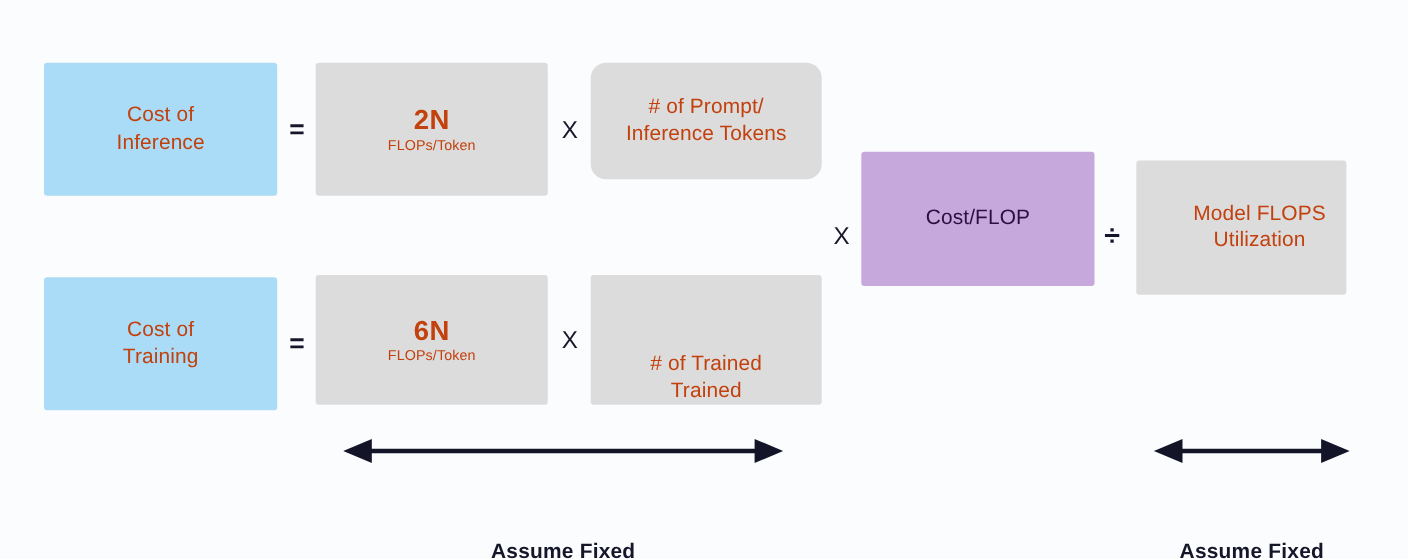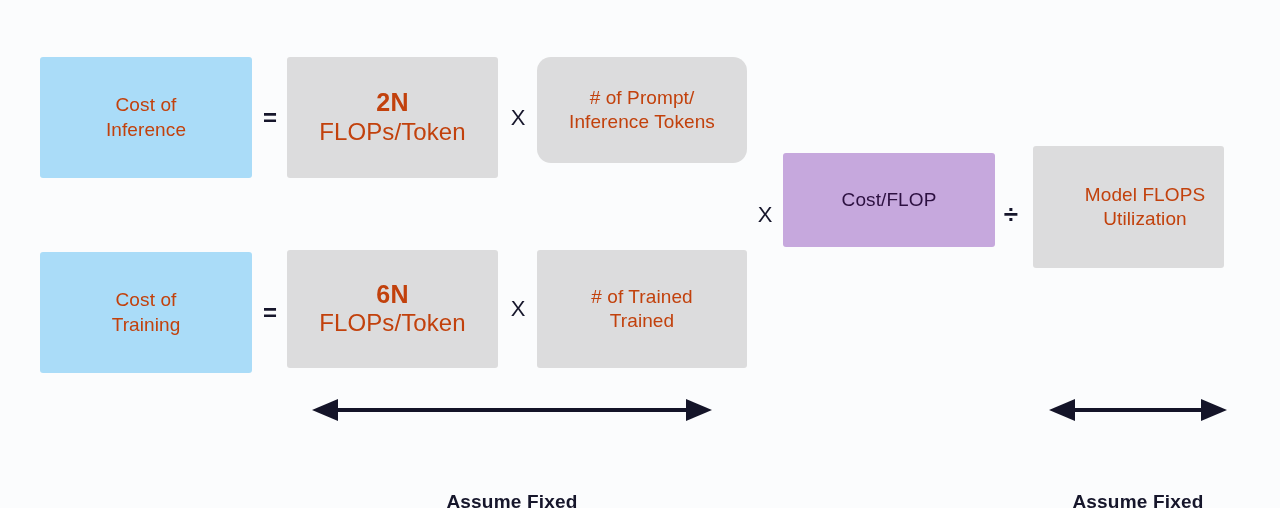--- a/index.html
+++ b/index.html
@@ -48,21 +48,21 @@
     display: block;
     white-space: nowrap;
   }
   .big-n {
     font-weight: bold;
     font-size: 25px;
     line-height: 1.15;
     letter-spacing: 0.3px;
   }
   .sub-line {
-    font-size: 24px;
+    font-size: 13px;
     line-height: 1.25;
   }
   .small-line {
     font-size: 16.5px;
     line-height: 1.3;
   }
   .op {
     position: absolute;
     color: #16162b;
     font-size: 21px;
@@ -123,28 +123,28 @@
 
   <div class="op op-eq" style="left:255px; top:295px; width:30px; height:36px;">=</div>
 
   <div class="box box-gray" style="left:287px; top:250px; width:211px; height:118px;">
     <span class="line big-n">6N</span>
     <span class="line sub-line">FLOPs/Token</span>
   </div>
 
   <div class="op op-x" style="left:503px; top:294px; width:30px; height:30px;">X</div>
 
-  <div class="box box-gray" style="left:537px; top:250px; width:210px; height:118px;">
+  <div class="box box-gray" style="left:537px; top:250px; width:210px; height:118px;justify-content:flex-end;">
     <span class="line"># of Trained</span>
     <span class="line">Trained</span>
   </div>
 
   <div class="op op-x" style="left:750px; top:200px; width:30px; height:30px;">X</div>
 
-  <div class="box box-purple" style="left:783px; top:153px; width:212px; height:94px;">
+  <div class="box box-purple" style="left:783px; top:138px; width:212px; height:122px;">
     <span class="line">Cost/FLOP</span>
   </div>
 
   <div class="op op-div" style="left:996px; top:199px; width:30px; height:30px;">÷</div>
 
   <div class="box box-gray" style="left:1033px; top:146px; width:191px; height:122px;padding-left:33px;">
     <span class="line">Model FLOPS</span>
     <span class="line">Utilization</span>
   </div>
 

